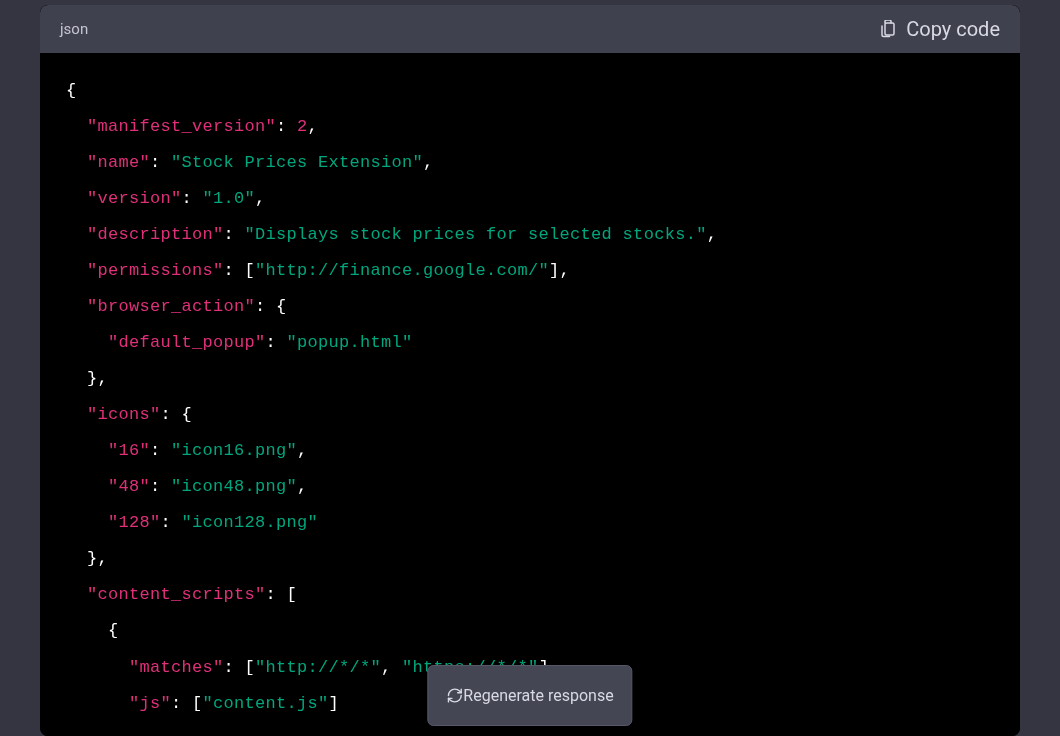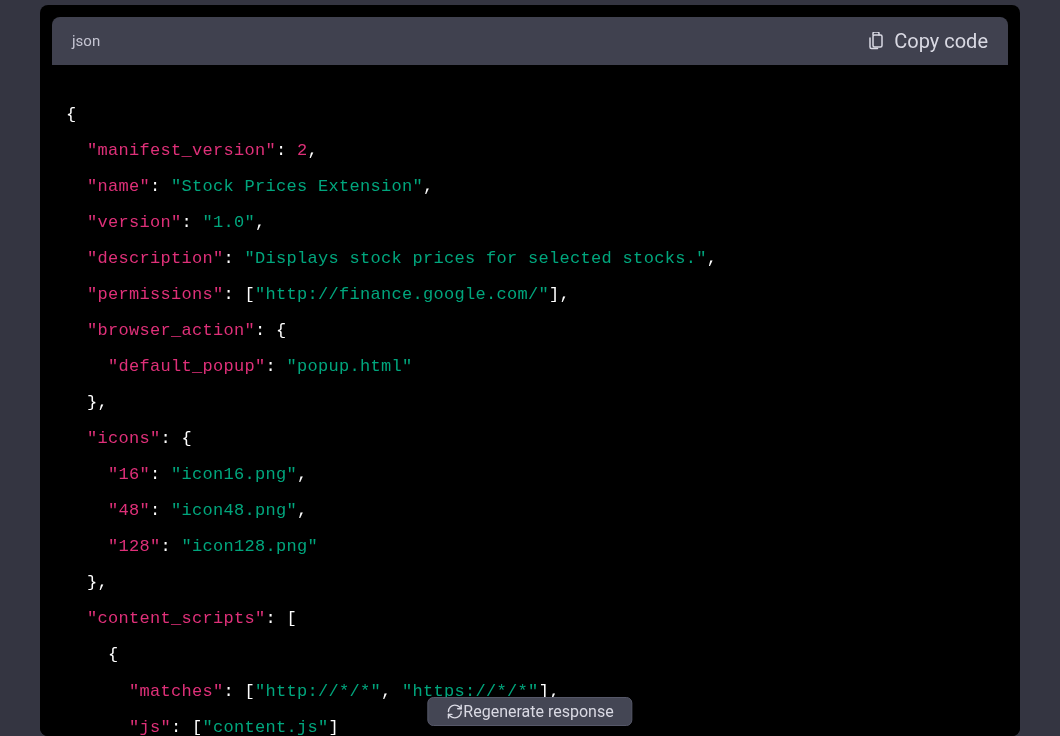--- a/index.html
+++ b/index.html
@@ -24,21 +24,21 @@
     .code-header-inner {
       background-color: #40414f;
       border-top-left-radius: 8px;
       border-top-right-radius: 8px;
       display: flex;
       justify-content: space-between;
       align-items: center;
       padding: 12px 20px;
       color: #d9d9e3;
       font-size: 15px;
-      margin: 12px;
+      margin: 0;
       gap: 13px;
     }
     .language-label {
       color: #c5c5d2;
       font-size: 15px;
     }
     .copy-button {
       display: flex;
       align-items: center;
       gap: 9px;
@@ -76,21 +76,21 @@
       color: #ffffff;
     }
     .regenerate-button {
       position: fixed;
       bottom: 10px;
       left: 50%;
       transform: translateX(-50%);
       background-color: #444654;
       border: 1px solid #565869;
       border-radius: 6px;
-      padding: 4px 18px;
+      padding: 20px 18px;
       display: flex;
       align-items: center;
       color: #d9d9e3;
       cursor: pointer;
       font-size: 16px;
       font-family: inherit;
     }
     .regenerate-icon {
       width: 17px;
       height: 17px;

